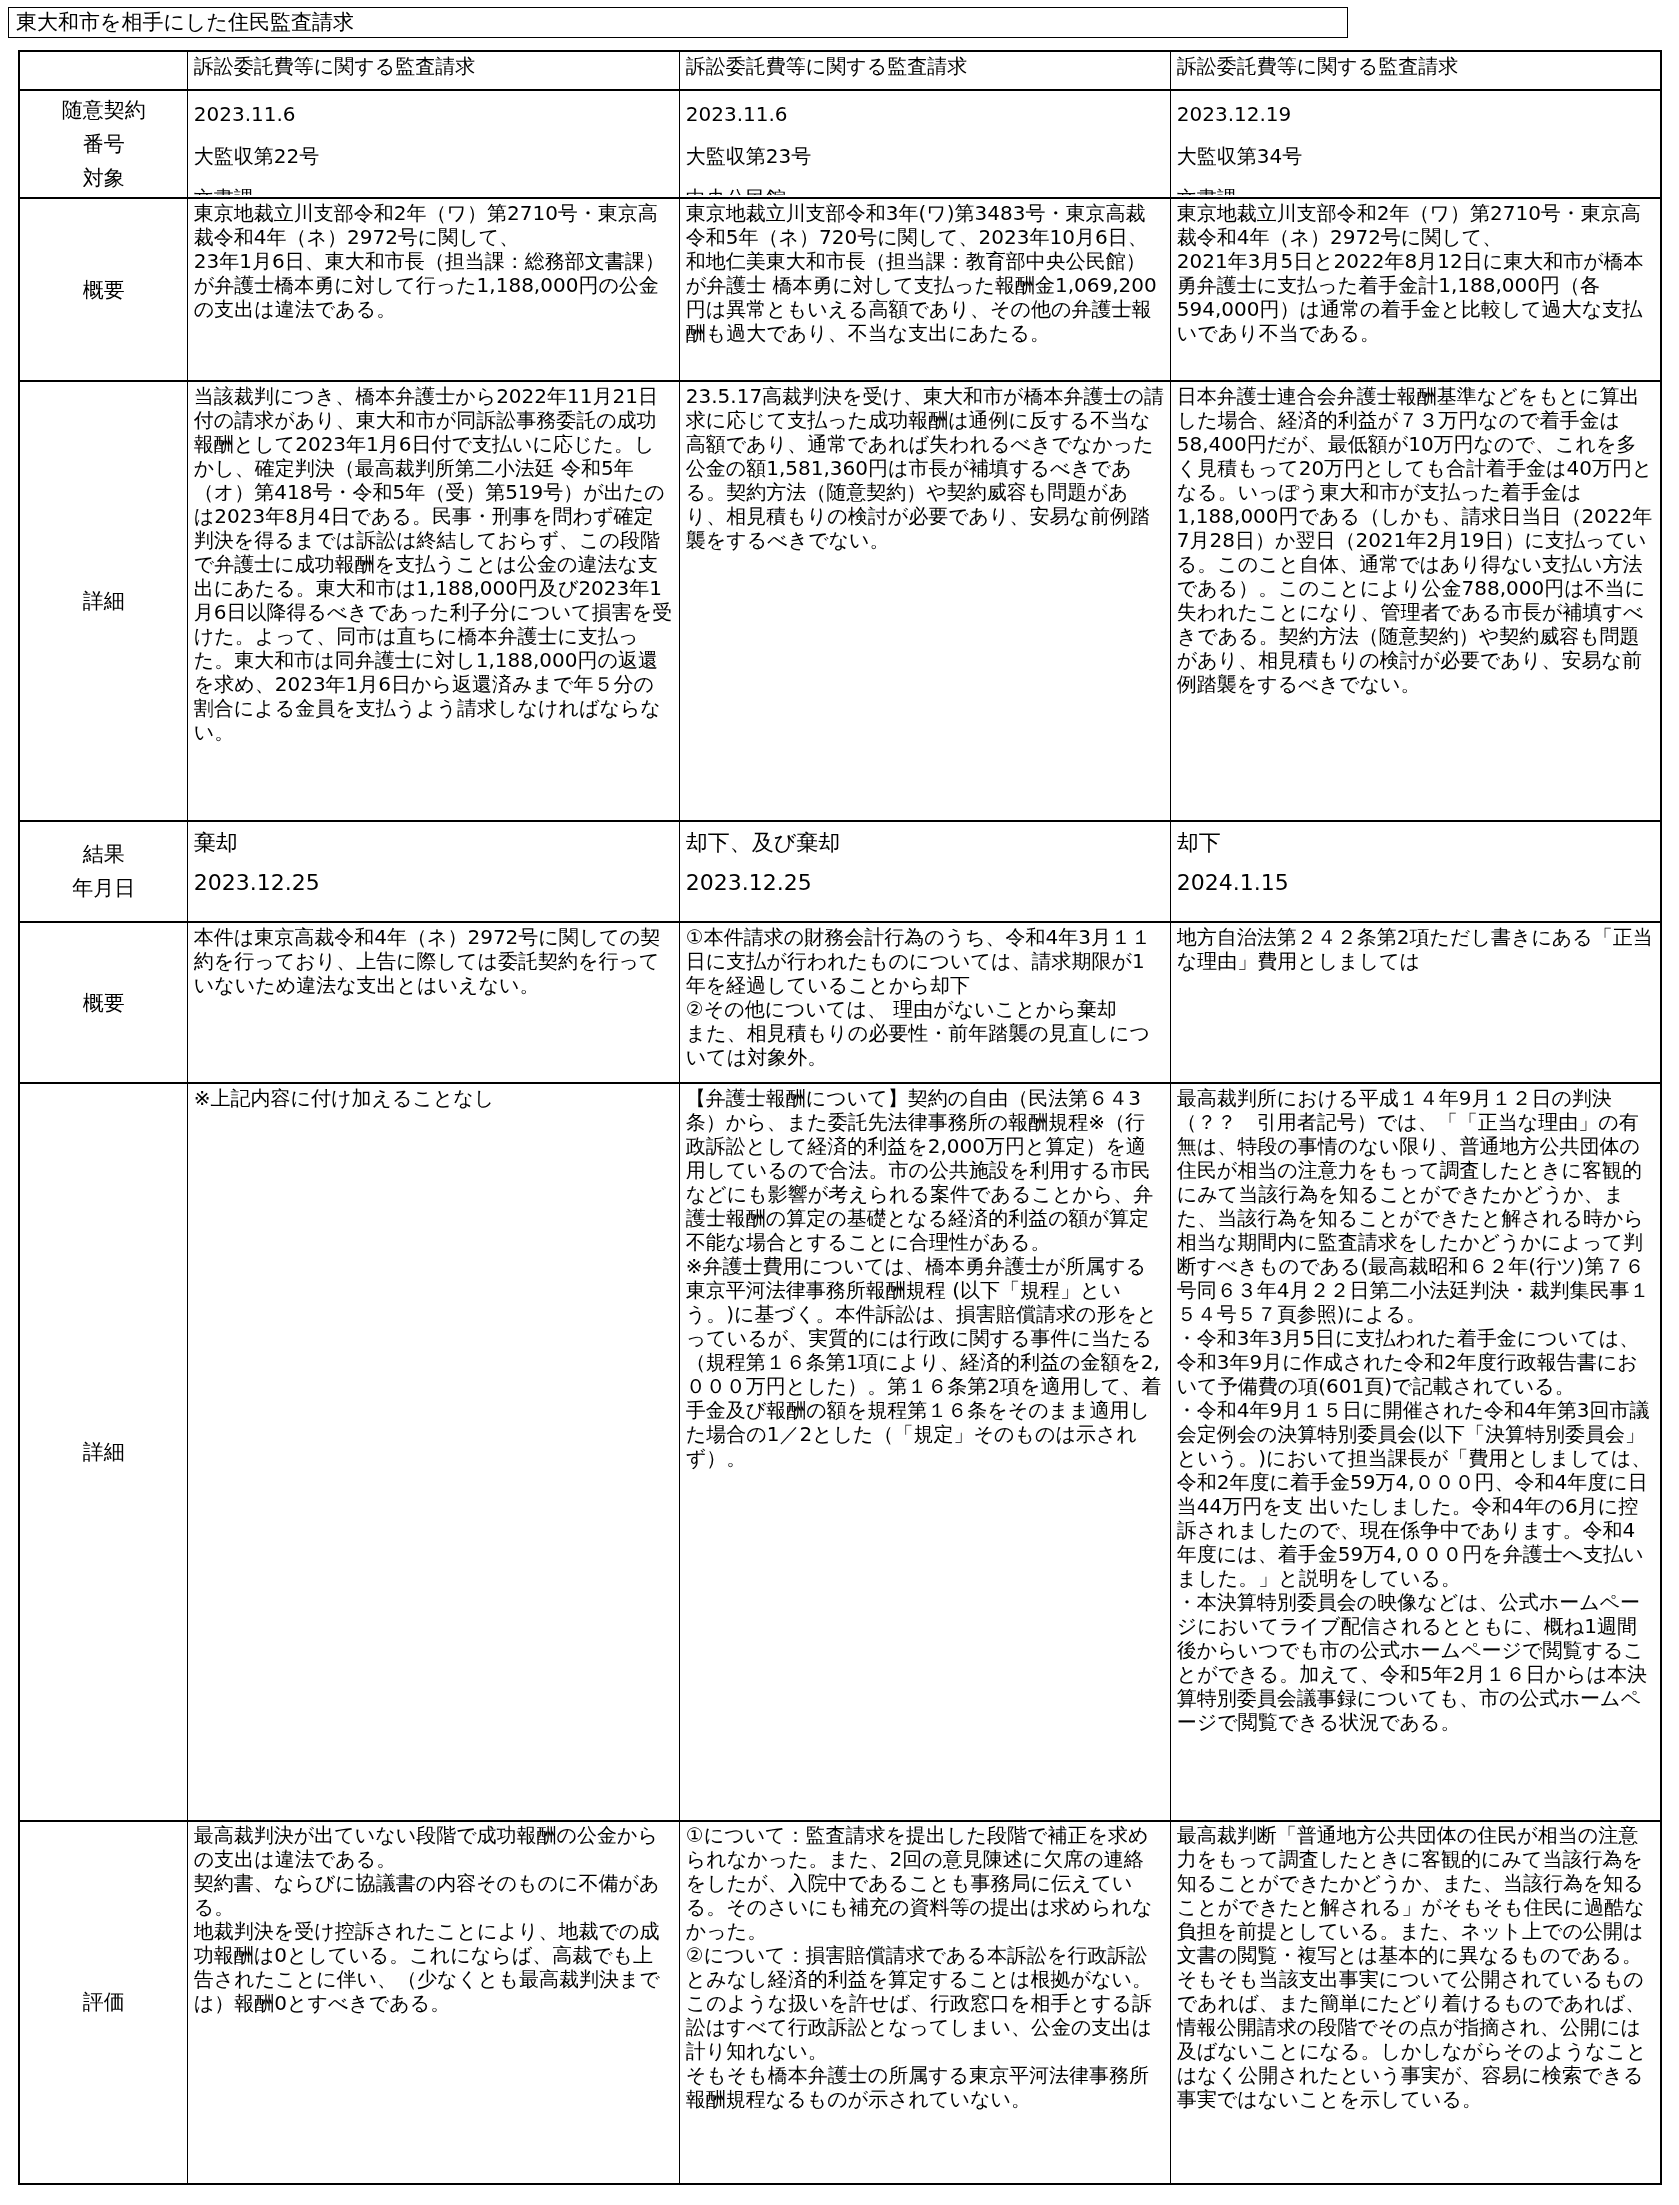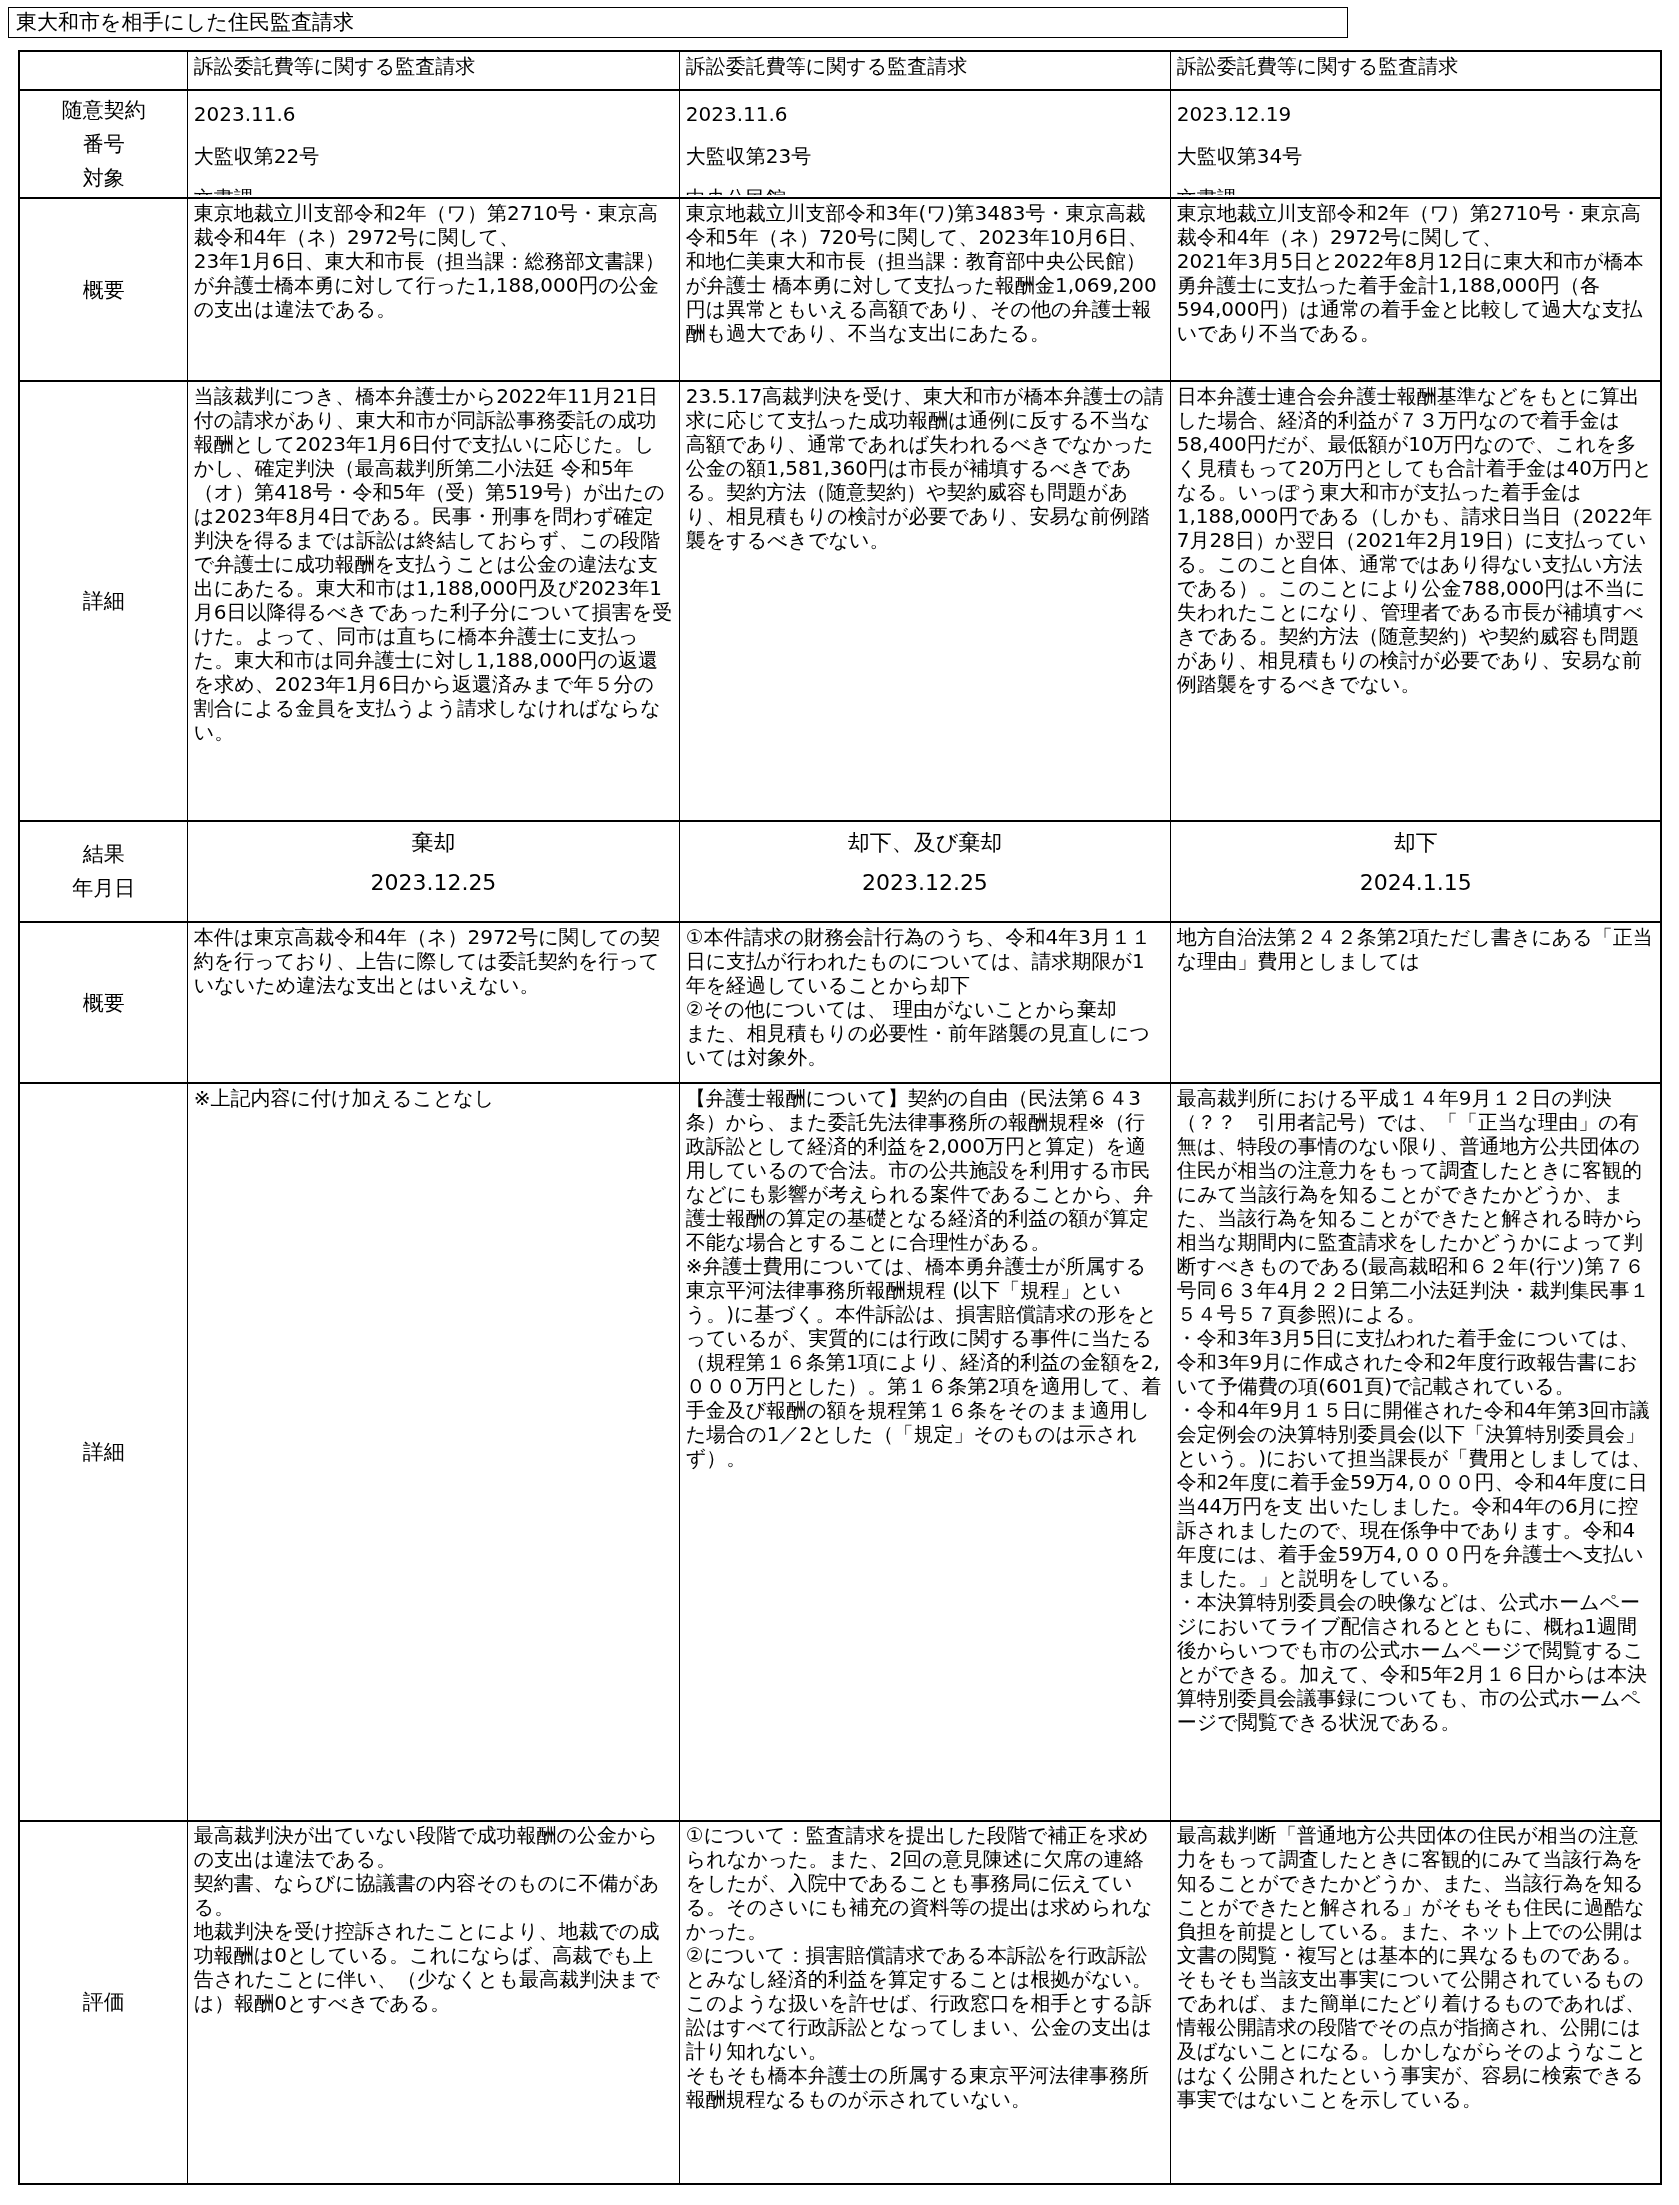--- a/index.html
+++ b/index.html
@@ -30,21 +30,21 @@
     font-size:21px; line-height:34px; padding:1.7px 1.7px;
   }
   td.colhead { text-align:left; vertical-align:middle; font-size:20px; }
   .cell { overflow:hidden; }
   .meta  { font-size:20px; line-height:42px; }
   .resultcell { font-size:22px; line-height:40px; }
   .h-head { height:34px; }
   .h-meta { height:102px; }
   .h-sum1 { height:178px; }
   .h-det1 { height:434px; }
-  .h-res  { height:96px;text-align:center; }
+  .h-res  { height:96px; }
   .h-sum2 { height:156px; }
   .h-det2 { height:732px; }
   .h-eval { height:358px; }
 </style>
 </head>
 <body>
 
 <div class="page">
 
   <div class="title-box">東大和市を相手にした住民監査請求</div>

